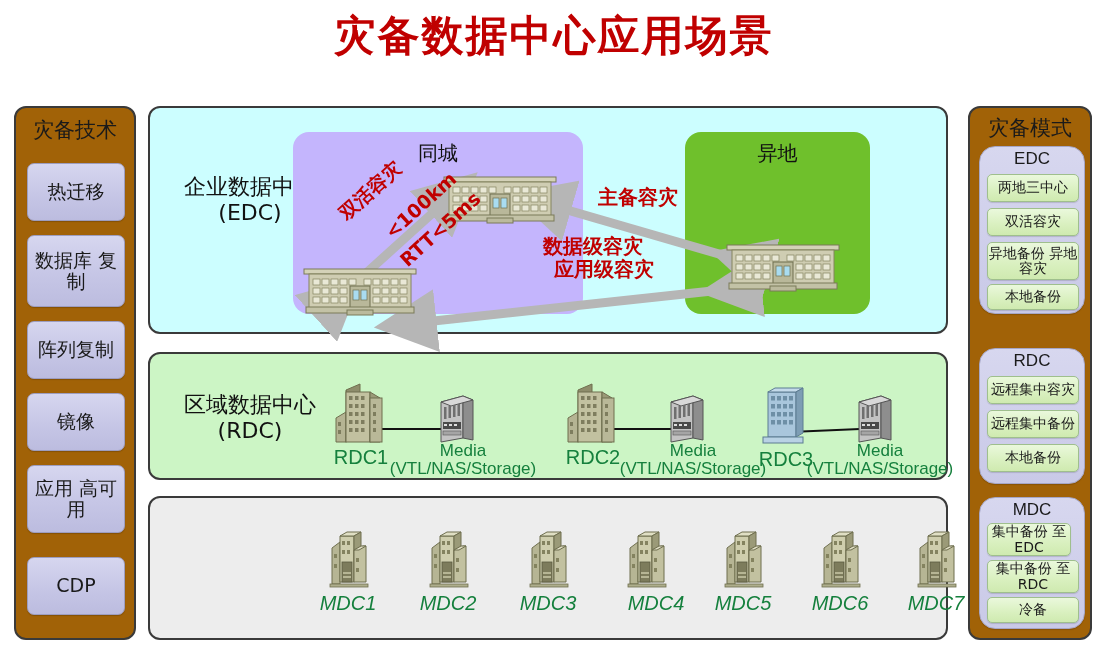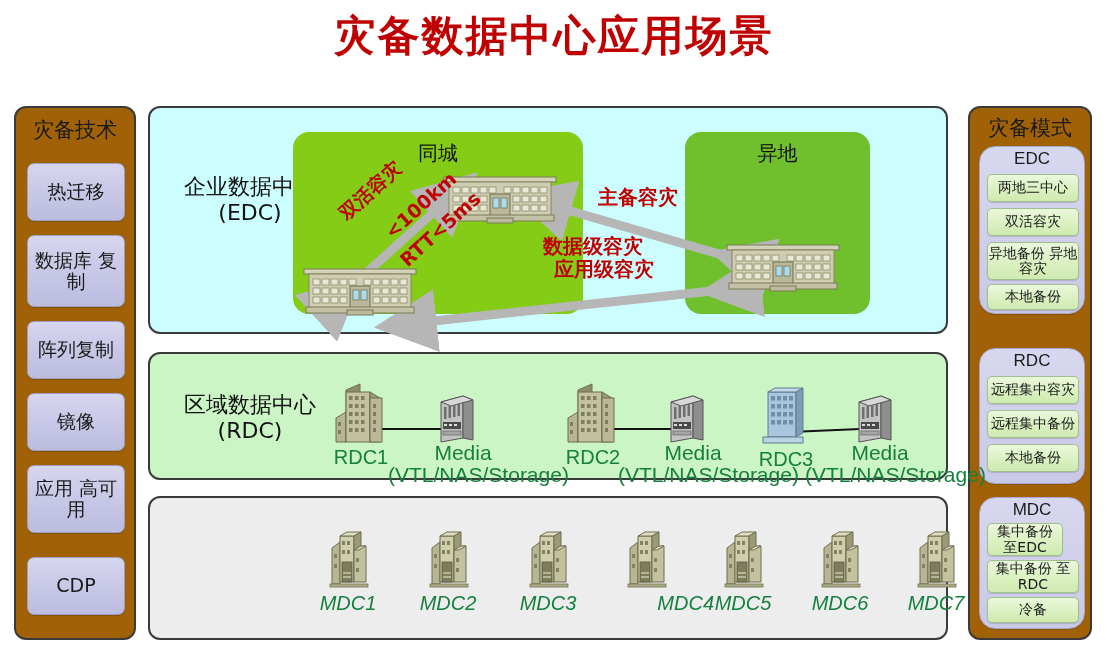--- a/index.html
+++ b/index.html
@@ -72,42 +72,42 @@
   #mdc-panel{background:#ededed;}
 
   .row-label{
     position:absolute;text-align:center;line-height:1.18;
     font-size:22px;color:#111;
     font-family:"DejaVu Sans","Liberation Sans",sans-serif;
   }
 
   
   .zone{position:absolute;box-sizing:border-box;border-radius:16px;}
-  #zone-tongcheng{background:#84cc16;text-decoration:underline;}
+  #zone-tongcheng{background:#c4b5fd;text-decoration:underline;}
   #zone-yidi{background:#6fc02c;}
   .zone-title{
     position:absolute;width:100%;text-align:center;top:8px;
     font-size:20px;color:#111;
     font-family:"DejaVu Sans","Liberation Sans",sans-serif;
   }
 
   
   .arrow-label{
     position:absolute;color:#c00000;font-weight:bold;
     font-family:"DejaVu Sans","Liberation Sans",sans-serif;
     white-space:nowrap;line-height:1.15;
   }
 
   
   .cap{
     position:absolute;text-align:center;color:#15803d;
     font-family:"Liberation Sans",sans-serif;white-space:nowrap;
   }
   .cap-main{font-size:20px;}
-  .cap-media{font-size:21px;line-height:1.05;}
+  .cap-media{font-size:17px;line-height:1.05;}
   .cap-mdc{font-size:20px;font-style:italic;}
 
   .node{position:absolute;}
   svg{display:block;overflow:visible;}
 </style>
 </head>
 <body>
 
 <div id="root">
 
@@ -166,21 +166,21 @@
       <div class="mode-item" style="left:7px;top:61px;width:92px;height:28px;">
         <span>远程集中备份</span>
       </div>
       <div class="mode-item" style="left:7px;top:95px;width:92px;height:28px;">
         <span>本地备份</span>
       </div>
     </div>
 
     <div class="mode-group" style="left:9px;top:389px;width:106px;height:132px;">
       <div class="mode-group-title">MDC</div>
-      <div class="mode-item" style="left:7px;top:25px;width:76px;height:33px;justify-content:center;">
+      <div class="mode-item" style="left:7px;top:25px;width:84px;height:33px;justify-content:center;">
         <span>集中备份
 至EDC</span>
       </div>
       <div class="mode-item" style="left:7px;top:62px;width:92px;height:33px;">
         <span>集中备份
 至RDC</span>
       </div>
       <div class="mode-item" style="left:7px;top:99px;width:92px;height:26px;">
         <span>冷备</span>
       </div>
@@ -619,21 +619,21 @@
           <rect x="22" y="18" width="3" height="4"></rect>
             <rect x="27" y="18" width="3" height="4"></rect>
           <rect x="14" y="22" width="3" height="4"></rect>
             <rect x="14" y="32" width="3" height="4"></rect>
           <rect x="36" y="26" width="3" height="4"></rect>
             <rect x="36" y="36" width="3" height="4"></rect>
         </g>
         <rect x="10" y="52" width="38" height="3" fill="#aeae8c" stroke="#6f6f4f" stroke-width="0.8"></rect>
       </svg>
     </div>
-    <div class="cap cap-mdc" style="left:478px;top:94px;width:86px;text-align:right;">MDC4</div>
+    <div class="cap cap-mdc" style="left:463px;top:94px;width:86px;">MDC4</div>
 
     <div class="node" style="left:565px;top:34px;">
       <svg width="54" height="58" viewBox="0 0 54 58">
         <polygon points="12,16 20,10 20,52 12,52" fill="#b6b594" stroke="#6f6f4f" stroke-width="1"></polygon>
         <polygon points="20,4 34,4 34,50 20,50" fill="#cfcead" stroke="#6f6f4f" stroke-width="1"></polygon>
         <polygon points="20,4 27,0 41,0 34,4" fill="#e0dfc4" stroke="#6f6f4f" stroke-width="1"></polygon>
         <polygon points="34,4 41,0 41,46 34,50" fill="#9b9a78" stroke="#6f6f4f" stroke-width="1"></polygon>
         <polygon points="34,18 43,14 46,14 46,50 34,50" fill="#c2c1a0" stroke="#6f6f4f" stroke-width="1"></polygon>
         <polygon points="34,18 41,14 46,14 39,18" fill="#dedcc2" stroke="#6f6f4f" stroke-width="1"></polygon>
         <rect x="22" y="30" width="10" height="20" fill="#7d7c5c" stroke="#5a5a40" stroke-width="0.8"></rect>

